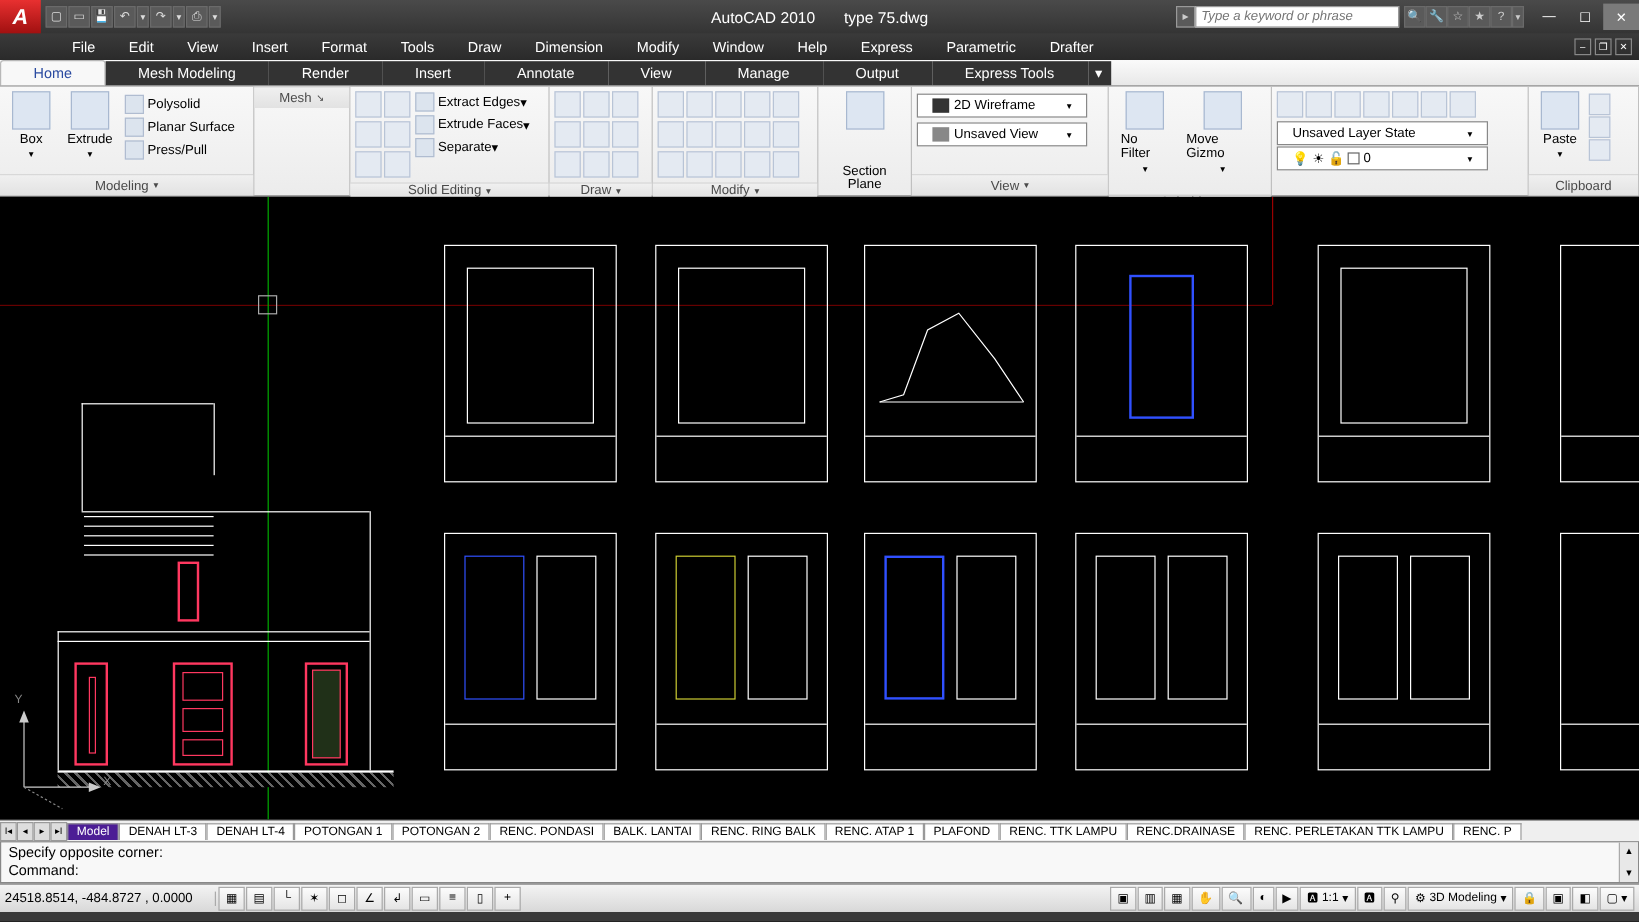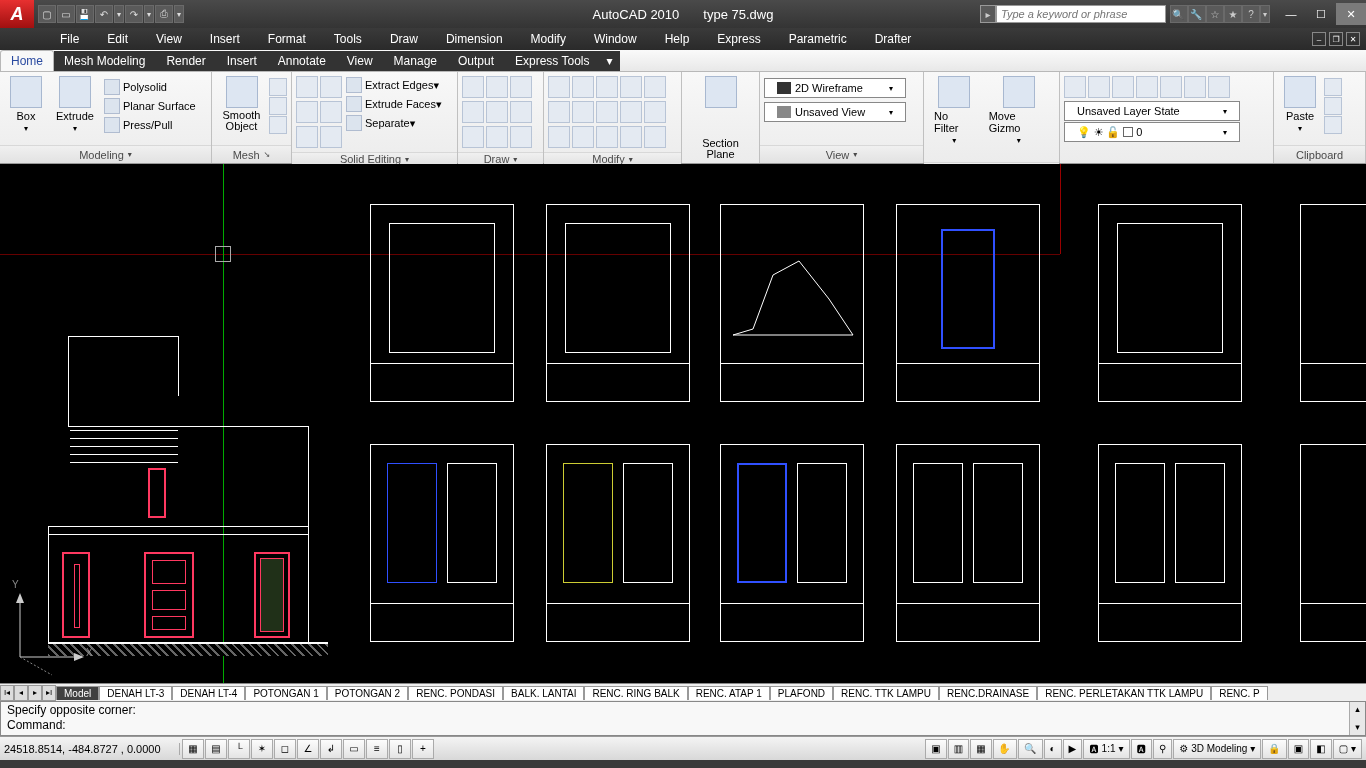--- a/index.html
+++ b/index.html
@@ -21,21 +21,21 @@
 .win-close { background:#7a7a7a; }
 
 
 .menubar { height:22px; background:linear-gradient(#3a3a3a,#2a2a2a); display:flex; align-items:center; padding-left:46px; color:#fff; position:relative; }
 .menubar span { padding:0 14px; font-size:12px; }
 .menubar-right { position:absolute; right:6px; display:flex; gap:3px; }
 .menubar-right span { width:14px; height:14px; border:1px solid #888; padding:0; font-size:8px; display:flex;align-items:center;justify-content:center; }
 
 
 .tabsrow { height:22px; background:linear-gradient(#fafafa,#e8e8e8); display:flex; align-items:flex-end; border-bottom:1px solid #b8b8b8; }
-.ribtab { padding:3px 10px; font-size:12px; border-right:1px solid transparent; }
+.ribtab { padding:3px 27px; font-size:12px; border-right:1px solid transparent; }
 .ribtab.active { background:#f8f8f8; border:1px solid #b8b8b8; border-bottom:none; border-radius:3px 3px 0 0; color:#2a4aa0; }
 .ribtab.dark { background:#333; color:#fff; }
 
 
 .ribbon { height:92px; background:linear-gradient(#f8f8f8,#ececec); display:flex; border-bottom:1px solid #999; }
 .panel { border-right:1px solid #c0c0c0; display:flex; flex-direction:column; }
 .panel-body { flex:1; display:flex; align-items:flex-start; padding:2px 4px; gap:2px; }
 .panel-label { height:18px; border-top:1px solid #d8d8d8; font-size:11px; color:#4a4a4a; display:flex; align-items:center; justify-content:center; gap:4px; background:linear-gradient(#f0f0f0,#e2e2e2); }
 .panel-label .dd { font-size:8px; }
 .bigbtn { display:flex; flex-direction:column; align-items:center; gap:2px; padding:2px 6px; font-size:11px; }
@@ -55,21 +55,21 @@
 .sheet-tb { position:absolute; bottom:0; left:0; right:0; height:38px; border-top:1px solid #fff; }
 .elev-line { position:absolute; background:#fff; }
 .door { position:absolute; border:2px solid #ff3860; }
 .ucs { position:absolute; left:12px; bottom:16px; color:#888; font-size:10px; }
 
 
 .layouttabs { height:18px; background:#efefef; border-top:1px solid #888; display:flex; align-items:center; font-size:10px; }
 .layouttabs .nav { display:flex; }
 .layouttabs .nav span { width:14px; height:16px; border:1px solid #999; background:#ddd; display:flex;align-items:center;justify-content:center; font-size:8px; }
 .ltab { padding:1px 7px; border:1px solid #999; border-bottom:none; background:#fff; margin-top:0; white-space:nowrap; }
-.ltab.active { background:#404040; color:#fff;text-align:right; }
+.ltab.active { background:#4c1d95; color:#fff;text-align:right; }
 
 
 .cmdarea { height:35px; background:#f8f8f8; border:1px solid #888; font-family:"Consolas","Courier New",monospace; font-size:12px; padding:1px 6px; line-height:15px; position:relative; }
 .cmd-scroll { position:absolute; right:0; top:0; bottom:0; width:16px; background:#e8e8e8; border-left:1px solid #aaa; display:flex; flex-direction:column; justify-content:space-between; }
 .cmd-scroll span { height:15px; display:flex; align-items:center; justify-content:center; font-size:9px; }
 
 
 .statusbar { height:24px; background:linear-gradient(#f4f4f4,#d8d8d8); border-top:1px solid #999; display:flex; align-items:center; font-size:11px; }
 .coords { width:180px; padding-left:4px; border-right:1px solid #aaa; }
 .status-btns { display:flex; margin-left:2px; }
@@ -180,31 +180,20 @@
           </div>
       </div>
     </div>
     <div class="panel-label">
         <span>Modeling</span>
         <span class="dd">▾</span>
       </div>
   </div>
 
   <div class="panel" style="width:80px;">
-    <div class="panel-body">
-      <div class="bigbtn">
-          <div class="bigicon"></div>
-          <span style="text-align:center;line-height:11px;">Smooth Object</span>
-        </div>
-      <div class="vstack" style="margin-top:4px;">
-        <span class="ic" style="width:18px;height:18px;background:#e4eaf2;border:1px solid #b8c4d6;"></span>
-        <span class="ic" style="width:18px;height:18px;background:#e4eaf2;border:1px solid #b8c4d6;"></span>
-        <span class="ic" style="width:18px;height:18px;background:#e4eaf2;border:1px solid #b8c4d6;"></span>
-      </div>
-    </div>
     <div class="panel-label">
         <span>Mesh</span>
         <span class="dd">↘</span>
       </div>
   </div>
 
   <div class="panel" style="width:166px;">
     <div class="panel-body">
       <div class="vstack" style="margin-top:2px;">
         <div class="icogrid-row">

